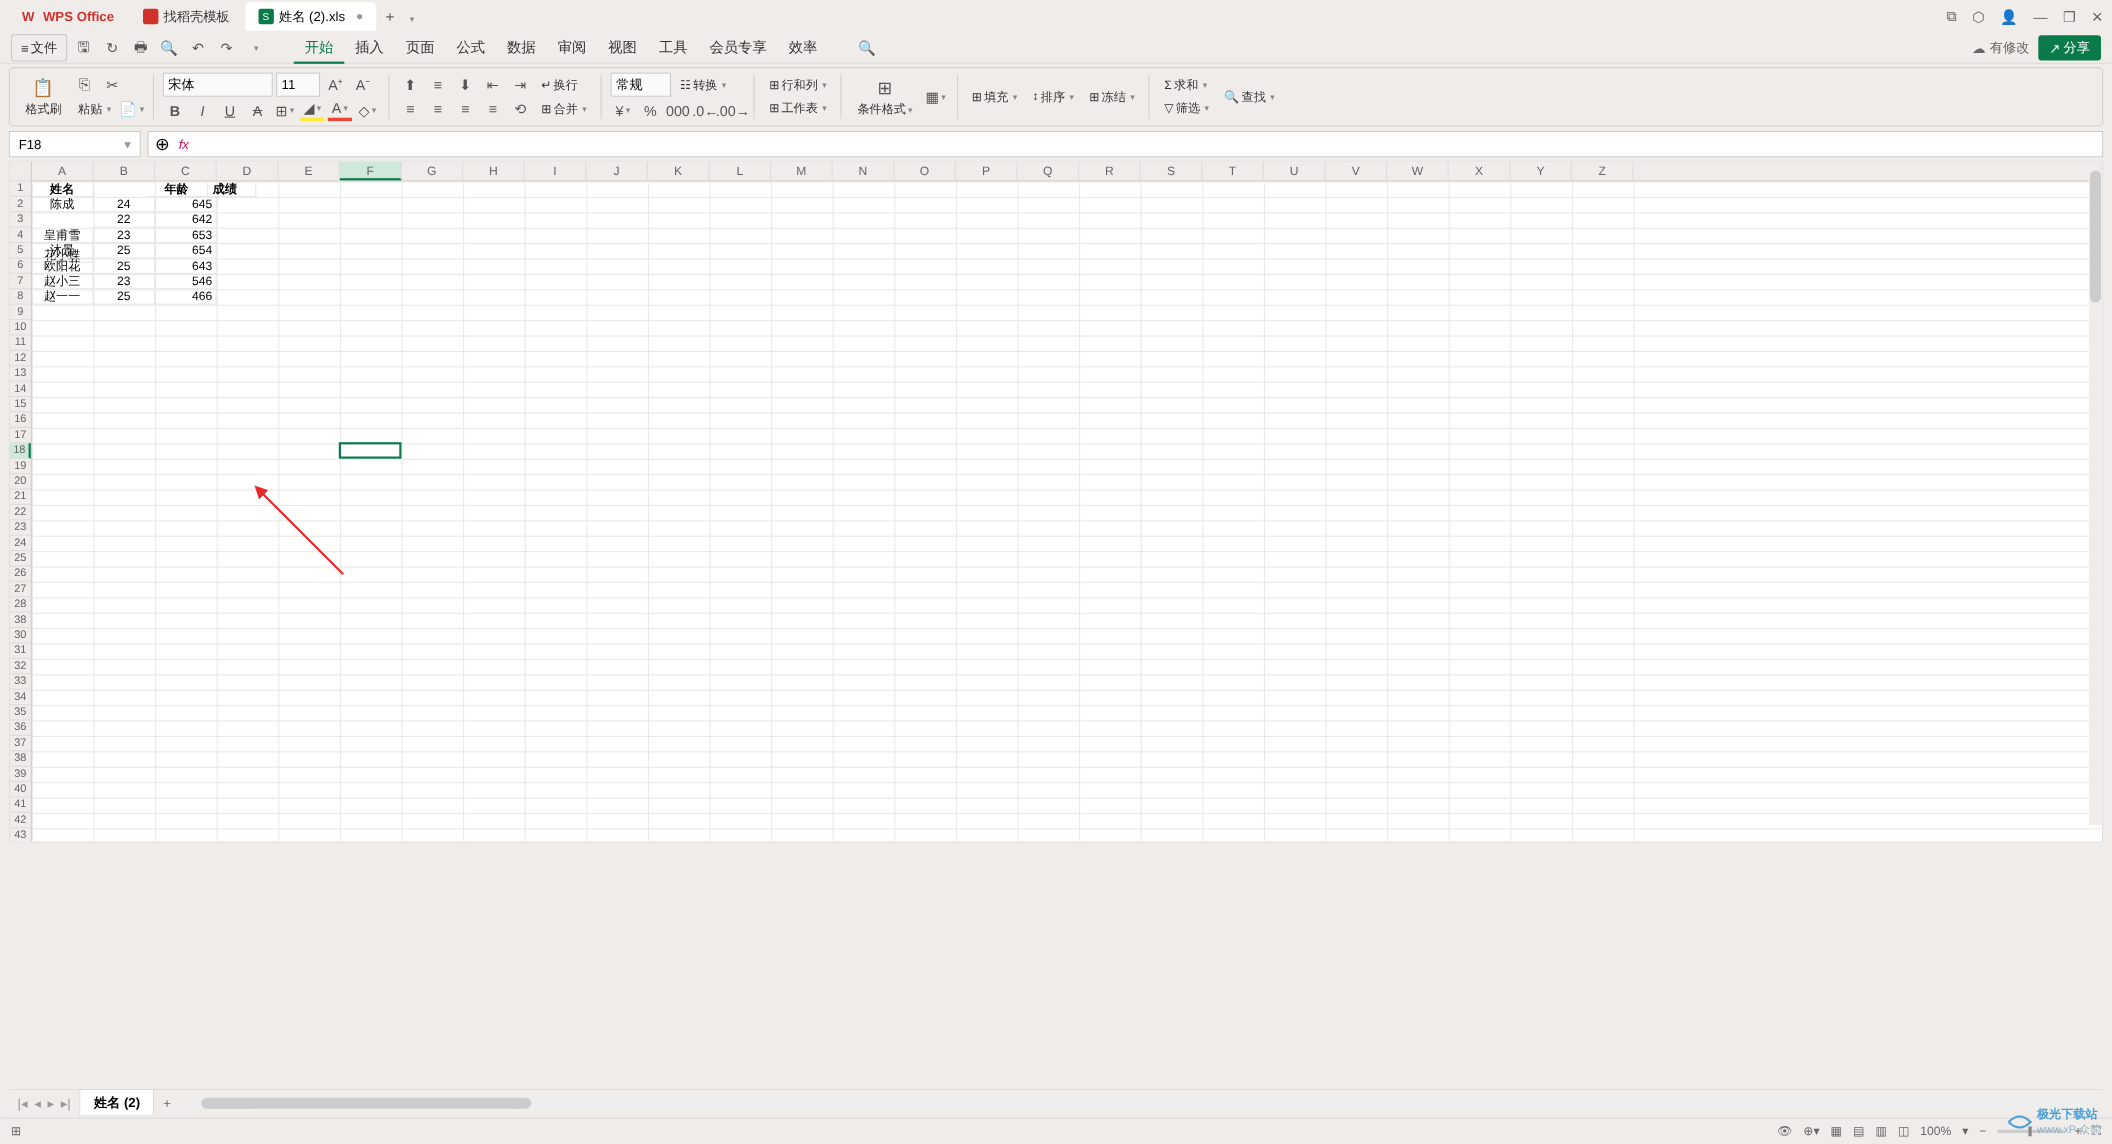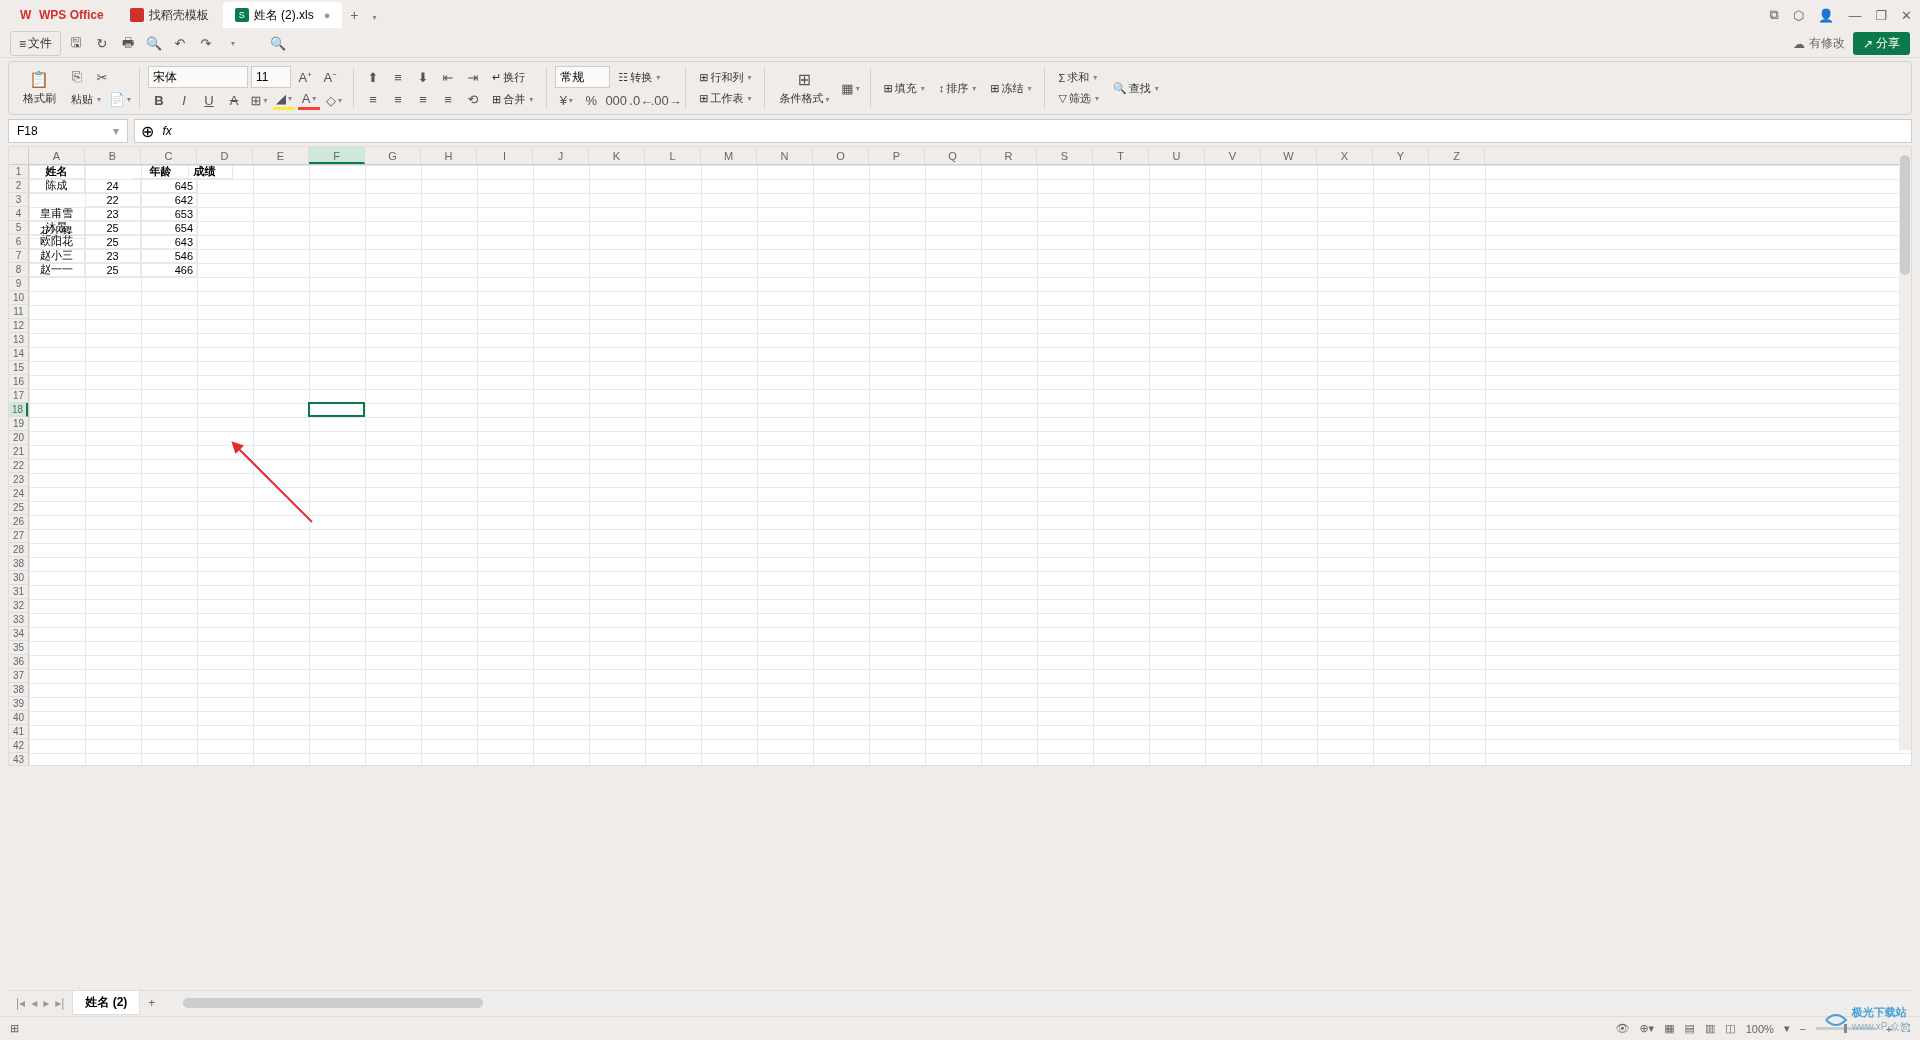--- a/index.html
+++ b/index.html
@@ -32,21 +32,21 @@
 .size-select{width:40px;height:22px;border:1px solid #ccc;font-size:12px;padding:0 4px;background:#fcfaf9;}
 .ribbon-col{display:flex;flex-direction:column;gap:2px;}
 .ribbon-row{display:flex;gap:3px;align-items:center;}
 .btn-sm{width:22px;height:20px;display:flex;align-items:center;justify-content:center;font-size:13px;color:#555;cursor:pointer;}
 .btn-txt{padding:2px 5px;font-size:11px;color:#333;display:flex;align-items:center;gap:2px;cursor:pointer;}
 .dd::after{content:"▾";font-size:8px;margin-left:2px;color:#888;}
 .num-select{width:55px;height:22px;border:1px solid #ccc;font-size:12px;background:#fcfaf9;padding:0 4px;}
 .formula-bar{height:26px;display:flex;align-items:center;margin:2px 8px;gap:6px;}
 .name-box{width:120px;height:24px;border:1px solid #ccc;background:#fff;font-size:12px;padding:0 8px;display:flex;align-items:center;justify-content:space-between;}
 .fx-area{flex:1;height:24px;border:1px solid #ccc;background:#fff;display:flex;align-items:center;padding:0 6px;gap:8px;}
-.fx-label{font-style:italic;color:#000000;font-size:12px;}
+.fx-label{font-style:italic;color:#be185d;font-size:12px;}
 .grid-container{position:relative;margin:0 8px;background:#fff;height:620px;overflow:hidden;border:1px solid #ddd;}
 .col-headers{display:flex;height:18px;background:#f0ece9;border-bottom:1px solid #ccc;}
 .corner{width:20px;border-right:1px solid #ccc;background:#f0ece9;}
 .col-h{width:56px;border-right:1px solid #ddd;text-align:center;font-size:11px;color:#666;line-height:18px;}
 .col-h.active{background:#d0e8da;border-bottom:2px solid #0a7a4b;}
 .grid-body{display:flex;height:calc(100% - 18px);}
 .row-headers{width:20px;background:#f0ece9;border-right:1px solid #ccc;}
 .row-h{height:14px;border-bottom:1px solid #ddd;text-align:center;font-size:10px;color:#666;line-height:14px;}
 .row-h.active{background:#d0e8da;border-right:2px solid #0a7a4b;}
 .cells{position:relative;flex:1;}
@@ -103,20 +103,32 @@
 
 <div class="menubar">
   <button class="menu-btn file">≡ <span>文件</span></button>
   <span class="btn-sm">🖫</span>
   <span class="btn-sm">↻</span>
   <span class="btn-sm">🖶</span>
   <span class="btn-sm">🔍</span>
   <span class="btn-sm">↶</span>
   <span class="btn-sm">↷</span>
   <span class="btn-sm dd"></span>
+  <div id="menu-tabs" style="display:flex;margin-left:20px;">
+      <span class="menu-tab active">开始</span>
+      <span class="menu-tab">插入</span>
+      <span class="menu-tab">页面</span>
+      <span class="menu-tab">公式</span>
+      <span class="menu-tab">数据</span>
+      <span class="menu-tab">审阅</span>
+      <span class="menu-tab">视图</span>
+      <span class="menu-tab">工具</span>
+      <span class="menu-tab">会员专享</span>
+      <span class="menu-tab">效率</span>
+    </div>
   <span class="btn-sm" style="margin-left:20px;">🔍</span>
   <div class="menubar-right">
     <div class="cloud-btn">☁ <span>有修改</span></div>
     <div class="share-btn">↗ <span>分享</span></div>
   </div>
 </div>
 
 <div class="ribbon">
   <div class="ribbon-group">
     <span class="ribbon-icon">📋</span>

